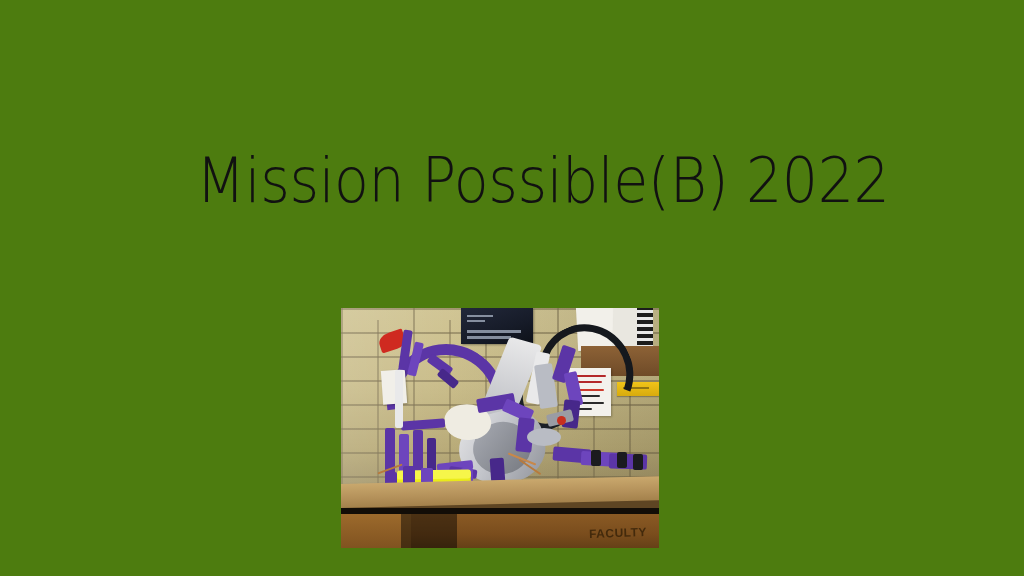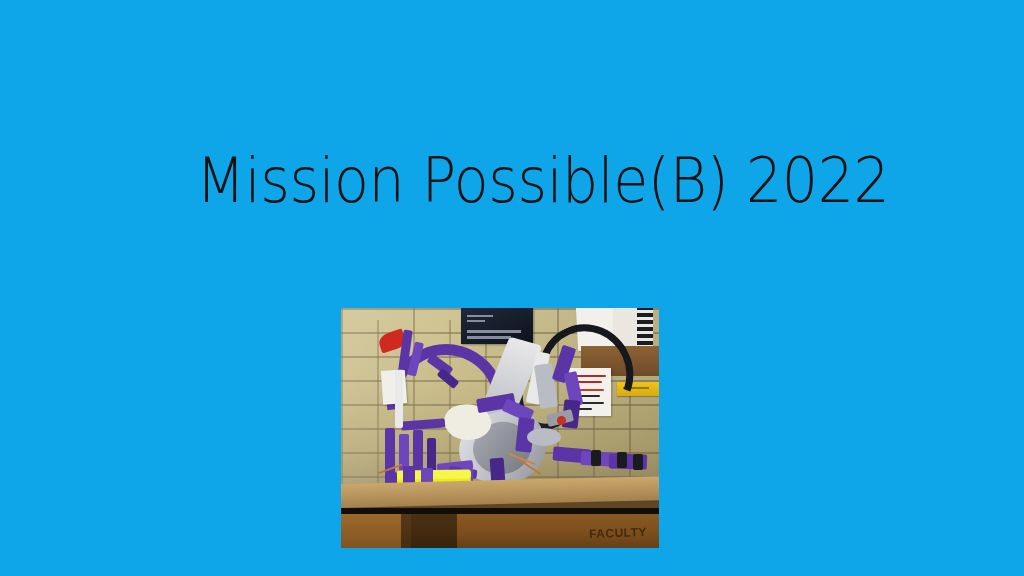--- a/index.html
+++ b/index.html
@@ -12,21 +12,21 @@
     width: 1024px;
     height: 576px;
     overflow: hidden;
     font-family: "Liberation Sans", sans-serif;
   }
 
   #slide {
     position: relative;
     width: 1024px;
     height: 576px;
-    background: #0ea5e9;
+    background: #4d7c0f;
   }
 
   
   #slide-title {
     position: absolute;
     left: 196px;
     top: 148px;
     width: 700px;
     font-family: "DejaVu Sans", sans-serif;
     font-weight: 300;

